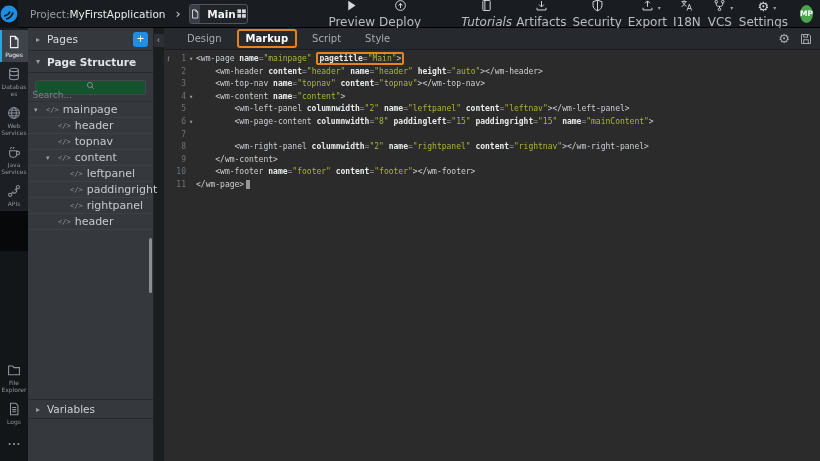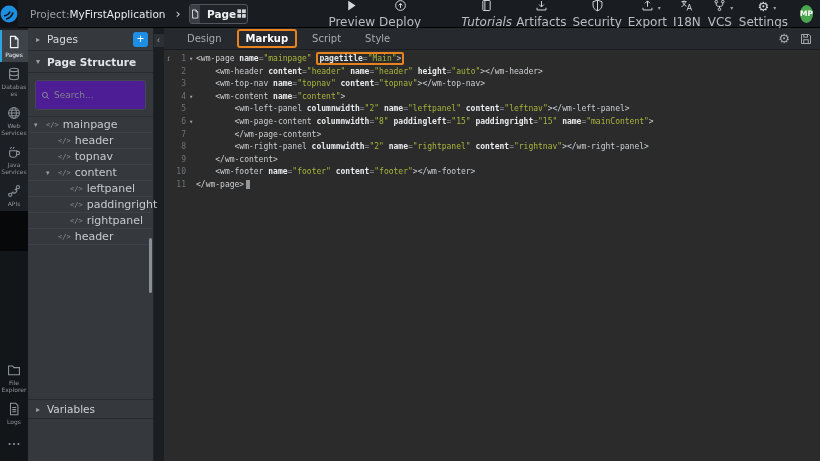--- a/index.html
+++ b/index.html
@@ -62,22 +62,22 @@
   .pages-header { height: 23px; display:flex; align-items:center; padding: 0 5px 0 8px;
     border-bottom: 1px solid #26292d; }
   .ph-arrow, .sh-arrow, .vh-arrow { font-size: 8px; color:#9aa0a6; width: 11px; }
   .ph-label { font-size: 10.5px; color:#d9dcdf; flex:1; }
   .add-btn { width: 15px; height: 15px; border:none; border-radius: 3px; background: var(--accent-blue,#1f8fe5);
     color:#fff; font-size: 12px; line-height: 13px; cursor:pointer; display:flex; align-items:center; justify-content:center; }
   .structure-header { height: 22px; display:flex; align-items:center; padding-left: 8px;
     border-bottom: 1px solid #26292d; }
   .sh-label { font-size: 10.5px; font-weight: bold; color:#e2e5e8; }
   .search-wrap { padding: 7px 7px 6px; border-bottom: 1px solid #2c2f33; }
-  .search-box { height: 30px; background:#4c1d95; border: 1px solid #44484e; border-radius: 3px;
-    display:flex; align-items:center; padding: 0 5px; }
+  .search-box { height: 15px; background:#14532d; border: 1px solid #44484e; border-radius: 3px;
+    display:flex; align-items:center; padding: 0 5px; flex-direction: column; }
   .search-box svg { width: 9px; height: 9px; color:#8a9097; flex: 0 0 9px; }
   .search-input { flex:1; min-width: 0; background:transparent; border:none; outline:none;
     font-size: 9px; color:#c3c7cc; margin-left: 4px; font-family:inherit; }
   .search-input::placeholder { color:#7d838b; }
   .tree { }
   .tree-row { height: 16px; display:flex; align-items:center; border-bottom: 1px solid #3d4046;
     cursor:pointer; }
   .tr-arrow { width: 12px; font-size: 7px; color:#9aa0a6; flex: 0 0 12px; text-align:left; }
   .tr-code { font-family:"DejaVu Sans Mono", monospace; font-size: 7px; color:#8b9198; margin-right: 4px; }
   .tr-label { font-size: 11px; color:#c6cacf; }
@@ -134,21 +134,21 @@
       <span>Project:</span><b>MyFirstApplication</b>
     </div>
     <span class="bc-chev">›</span>
     <div class="page-tab">
       <span class="pt-icon">
         <svg viewBox="0 0 16 16" fill="none" stroke="currentColor" stroke-width="1.4">
             <path d="M4 1.5h5.5L12.5 4.5V14.5H4z"></path>
             <path d="M9.5 1.5v3h3"></path>
           </svg>
       </span>
-      <span class="pt-label">Page</span>
+      <span class="pt-label">Main</span>
       <span class="pt-grid">
         <svg viewBox="0 0 16 16" fill="currentColor">
             <rect x="2" y="2" width="5.4" height="5.4"></rect>
             <rect x="8.8" y="2" width="5.4" height="5.4"></rect>
             <rect x="2" y="8.8" width="5.4" height="5.4"></rect>
             <rect x="8.8" y="8.8" width="5.4" height="5.4"></rect>
           </svg>
       </span>
     </div>
     <div class="tb-actions primary" id="primary-actions">
@@ -432,21 +432,21 @@
           </span>
         </div>
       </div>
       <div class="code" id="code">
           <div class="code-line"><span class="g-info">i</span><span class="g-num">1</span><span class="g-fold">▾</span><span class="c-text"><span class="tk-tag">&lt;wm-page</span> <span class="tk-attr">name</span>=<span class="tk-str">"mainpage"</span> <span class="annotate"><span class="tk-attr">pagetitle</span>=<span class="tk-str">"Main"</span><span class="tk-tag">&gt;</span></span></span></div>
           <div class="code-line"><span class="g-info"></span><span class="g-num">2</span><span class="g-fold"></span><span class="c-text">    <span class="tk-tag">&lt;wm-header</span> <span class="tk-attr">content</span>=<span class="tk-str">"header"</span> <span class="tk-attr">name</span>=<span class="tk-str">"header"</span> <span class="tk-attr">height</span>=<span class="tk-str">"auto"</span><span class="tk-tag">&gt;</span><span class="tk-tag">&lt;/wm-header</span><span class="tk-tag">&gt;</span></span></div>
           <div class="code-line"><span class="g-info"></span><span class="g-num">3</span><span class="g-fold"></span><span class="c-text">    <span class="tk-tag">&lt;wm-top-nav</span> <span class="tk-attr">name</span>=<span class="tk-str">"topnav"</span> <span class="tk-attr">content</span>=<span class="tk-str">"topnav"</span><span class="tk-tag">&gt;</span><span class="tk-tag">&lt;/wm-top-nav</span><span class="tk-tag">&gt;</span></span></div>
           <div class="code-line"><span class="g-info"></span><span class="g-num">4</span><span class="g-fold">▾</span><span class="c-text">    <span class="tk-tag">&lt;wm-content</span> <span class="tk-attr">name</span>=<span class="tk-str">"content"</span><span class="tk-tag">&gt;</span></span></div>
           <div class="code-line"><span class="g-info"></span><span class="g-num">5</span><span class="g-fold"></span><span class="c-text">        <span class="tk-tag">&lt;wm-left-panel</span> <span class="tk-attr">columnwidth</span>=<span class="tk-str">"2"</span> <span class="tk-attr">name</span>=<span class="tk-str">"leftpanel"</span> <span class="tk-attr">content</span>=<span class="tk-str">"leftnav"</span><span class="tk-tag">&gt;</span><span class="tk-tag">&lt;/wm-left-panel</span><span class="tk-tag">&gt;</span></span></div>
           <div class="code-line"><span class="g-info"></span><span class="g-num">6</span><span class="g-fold">▾</span><span class="c-text">        <span class="tk-tag">&lt;wm-page-content</span> <span class="tk-attr">columnwidth</span>=<span class="tk-str">"8"</span> <span class="tk-attr">paddingleft</span>=<span class="tk-str">"15"</span> <span class="tk-attr">paddingright</span>=<span class="tk-str">"15"</span> <span class="tk-attr">name</span>=<span class="tk-str">"mainContent"</span><span class="tk-tag">&gt;</span></span></div>
-          <div class="code-line"><span class="g-info"></span><span class="g-num">7</span><span class="g-fold"></span><span class="c-text">        <span class="tk-tag">&lt;/wm-page-content</span><span class="tk-tag">&gt;</span></span></div>
+          <div class="code-line"><span class="g-info"></span><span class="g-num">7</span><span class="g-fold"></span></div>
           <div class="code-line"><span class="g-info"></span><span class="g-num">8</span><span class="g-fold"></span><span class="c-text">        <span class="tk-tag">&lt;wm-right-panel</span> <span class="tk-attr">columnwidth</span>=<span class="tk-str">"2"</span> <span class="tk-attr">name</span>=<span class="tk-str">"rightpanel"</span> <span class="tk-attr">content</span>=<span class="tk-str">"rightnav"</span><span class="tk-tag">&gt;</span><span class="tk-tag">&lt;/wm-right-panel</span><span class="tk-tag">&gt;</span></span></div>
           <div class="code-line"><span class="g-info"></span><span class="g-num">9</span><span class="g-fold"></span><span class="c-text">    <span class="tk-tag">&lt;/wm-content</span><span class="tk-tag">&gt;</span></span></div>
           <div class="code-line"><span class="g-info"></span><span class="g-num">10</span><span class="g-fold"></span><span class="c-text">    <span class="tk-tag">&lt;wm-footer</span> <span class="tk-attr">name</span>=<span class="tk-str">"footer"</span> <span class="tk-attr">content</span>=<span class="tk-str">"footer"</span><span class="tk-tag">&gt;</span><span class="tk-tag">&lt;/wm-footer</span><span class="tk-tag">&gt;</span></span></div>
           <div class="code-line"><span class="g-info"></span><span class="g-num">11</span><span class="g-fold"></span><span class="c-text"><span class="tk-tag">&lt;/wm-page</span><span class="tk-tag">&gt;</span><span class="cursor"></span></span></div>
         </div>
     </section>
   </div>
 </div>
 
 </body></html>

